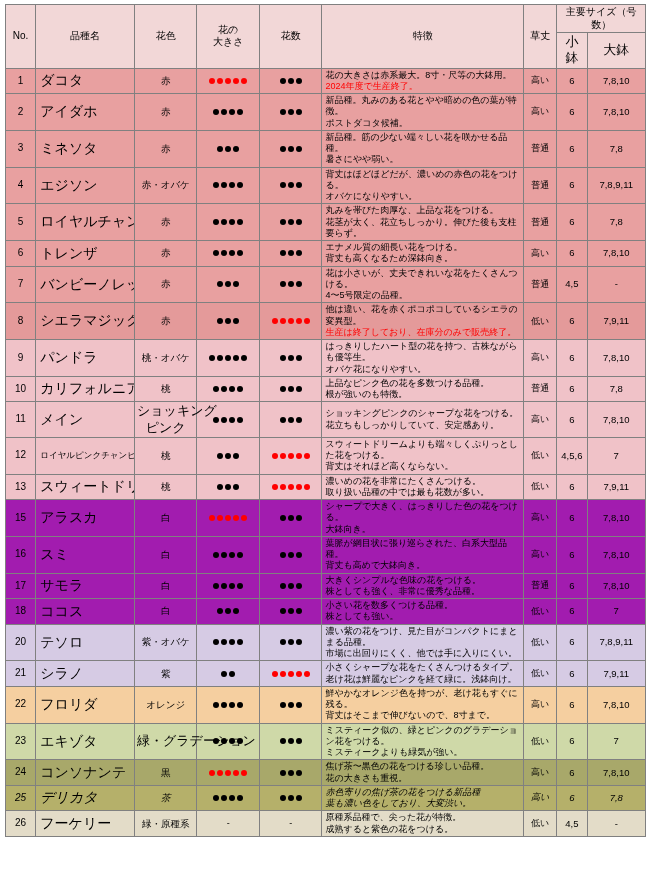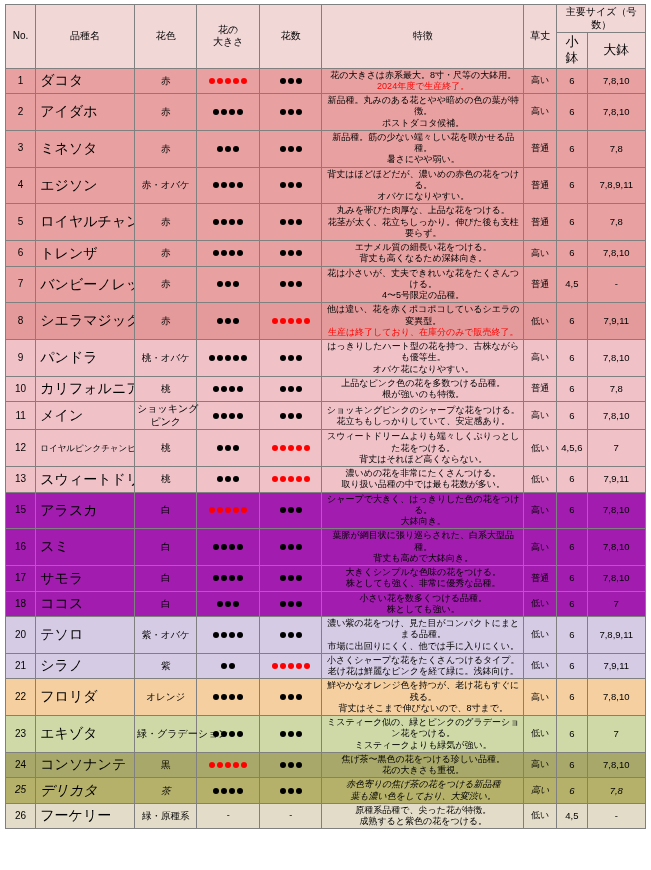--- a/index.html
+++ b/index.html
@@ -15,40 +15,40 @@
   col.c6{width:33px;}
   col.c7{width:30px;}
   col.c8{width:58px;}
   th,td{border:1px solid #808080;font-size:9px;line-height:1.25;padding:1px 2px;vertical-align:middle;}
   thead th{background:#f2d7d7;text-align:center;font-weight:normal;font-size:10px;color:#000;}
   thead th.sub{font-size:13px;}
   td.no{text-align:center;font-size:10px;}
   td.name{text-align:left;padding-left:4px;font-size:14px;white-space:nowrap;overflow:hidden;}
   td.name.small{font-size:8.5px;}
   td.ctr{text-align:center;}
-  td.feat{text-align:center;padding-left:3px;font-size:9px;}
+  td.feat{text-align:left;padding-left:3px;font-size:9px;}
   td.size{text-align:center;font-size:9.5px;}
   .dots{display:inline-block;letter-spacing:0px;font-size:9px;line-height:1;}
   .dot{display:inline-block;width:6px;height:6px;border-radius:50%;margin:0 1px;vertical-align:middle;}
   .dot.black{background:#000;}
   .dot.red{background:#ff0000;}
   .feat-line{display:block;}
   .feat-line.red{color:#ff0000;}
   tr.g-red td{background:#e8a0a0;}
   tr.g-red2 td{background:#e49a9a;}
   tr.g-pink td{background:#f0c2c8;}
   tr.g-white td{background:#a21caf;}
   tr.g-purple td{background:#d6cbe4;}
   tr.g-orange td{background:#f5cfa0;}
   tr.g-green td{background:#cfd9a8;}
   tr.g-black td{background:#a8a86a;}
   tr.g-brown td{background:#b5b06a;font-style:italic;}
   tr.g-mix td{background:#e3dcc8;}
   td.col-cell{text-align:center;font-size:9.5px;white-space:nowrap;}
-  td.col-cell.tiny{font-size:10px;}
+  td.col-cell.tiny{font-size:13px;}
 </style>
 </head>
 <body>
 
 <div id="sheet">
   <table>
     <colgroup>
       <col class="c0">
         <col class="c1">
         <col class="c2">

